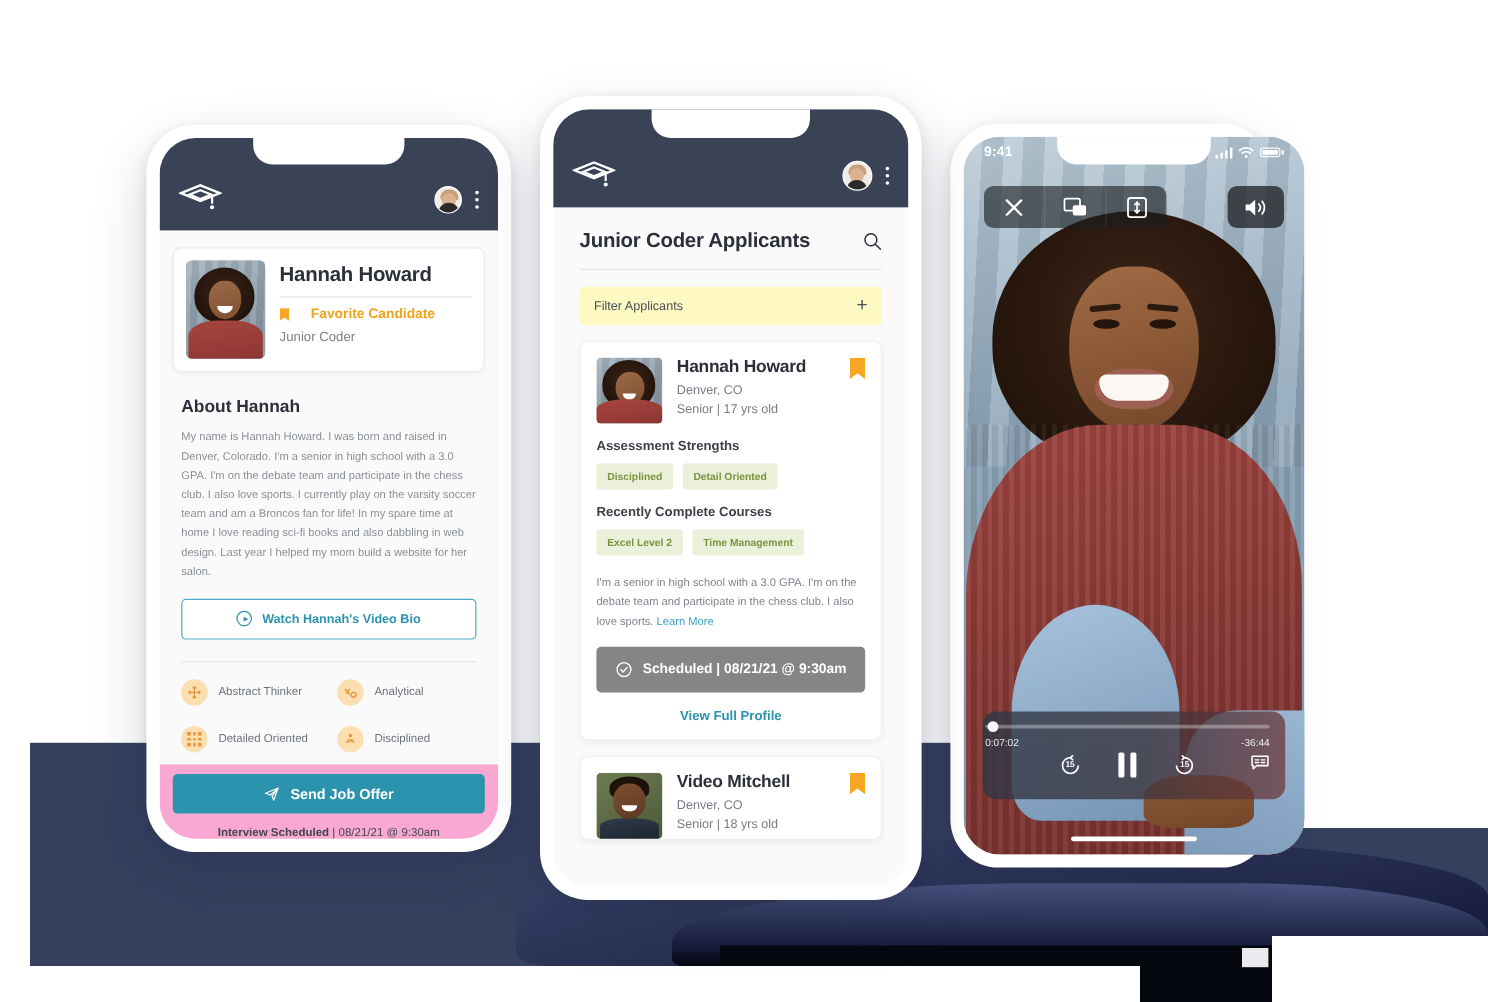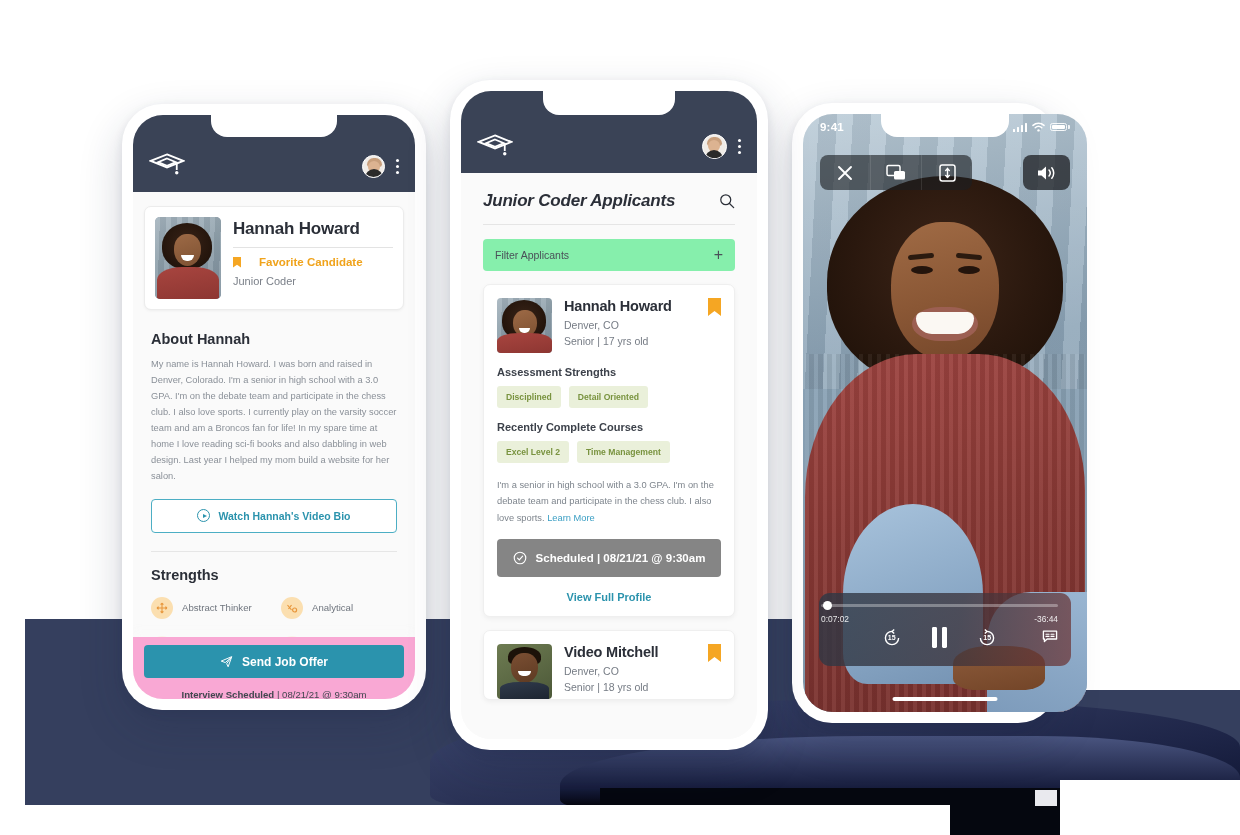--- a/index.html
+++ b/index.html
@@ -136,24 +136,24 @@
   .offer-btn { height:33px; background:#2b93ad; border-radius:4px; color:#fff;
     display:flex; align-items:center; justify-content:center; gap:9px;
     font-size:12px; font-weight:700; cursor:pointer; }
   .send-ic { width:13px; height:13px; }
   .foot-note { text-align:center; font-size:9.6px; color:#42474f; margin-top:11px; }
   .foot-note b { font-weight:700; }
 
   
   .p2-body { background:#fafafa; height:566px; overflow:hidden; position:relative; }
   .p2-title-row { display:flex; align-items:center; padding:18px 22px 0 22px; }
-  .p2-title { font-size:17px; font-weight:700; color:#2b2f38; letter-spacing:-.2px;font-style:italic; }
+  .p2-title { font-size:17px; font-weight:700; color:#2b2f38; letter-spacing:-.2px; }
   .search-ic { margin-left:auto; width:16px; height:16px; cursor:pointer; }
   .p2-underline { height:1px; background:#e5e5e5; margin:13px 22px 0 22px; }
-  .filter-bar { margin:14px 22px 0 22px; height:32px; background:#86efac; border-radius:4px;
+  .filter-bar { margin:14px 22px 0 22px; height:32px; background:#fef9c3; border-radius:4px;
     display:flex; align-items:center; padding:0 12px; cursor:pointer;text-align:center; }
   .filter-lb { font-size:10.5px; color:#4a5058; }
   .filter-plus { margin-left:auto; font-size:16px; color:#4a5058; line-height:1; }
 
   .cand-card { margin:13px 22px 0 22px; background:#fff; border-radius:7px;
     border:1px solid #efefef; box-shadow:0 2px 5px rgba(0,0,0,.05); padding:13px; }
   .cand-top { display:flex; gap:12px; }
   .cand-photo { width:55px; height:55px; border-radius:4px; overflow:hidden; position:relative; flex-shrink:0; }
   .cand-meta { flex:1; min-width:0; }
   .cand-name { font-size:14.5px; font-weight:700; color:#2b2f38; letter-spacing:-.2px; }
@@ -324,21 +324,20 @@
         <div class="about-text">My name is Hannah Howard. I was born and raised in Denver, Colorado. I'm a senior in high school with a 3.0 GPA. I'm on the debate team and participate in the chess club. I also love sports. I currently play on the varsity soccer team and am a Broncos fan for life! In my spare time at home I love reading sci-fi books and also dabbling in web design. Last year I helped my mom build a website for her salon.</div>
 
         <div class="video-btn">
           <span class="play-c">
               <span class="play-t"></span>
             </span>
           <span>Watch Hannah's Video Bio</span>
         </div>
 
         <div class="hr-line"></div>
-        <div class="sec-title" style="margin-top:15px;">Strengths</div>
 
         <div class="str-grid">
           <div class="str-it">
             <span class="str-ic">
               <svg width="12" height="12" viewBox="0 0 12 12">
                   <path d="M6 1v10M1 6h10M6 1l-1.4 1.6M6 1l1.4 1.6M6 11l-1.4-1.6M6 11l1.4-1.6M1 6l1.6-1.4M1 6l1.6 1.4M11 6l-1.6-1.4M11 6l-1.6 1.4" stroke="#e8973c" stroke-width="1.1" fill="none"></path>
                 </svg>
             </span>
             <span class="str-lb">Abstract Thinker</span>
           </div>

